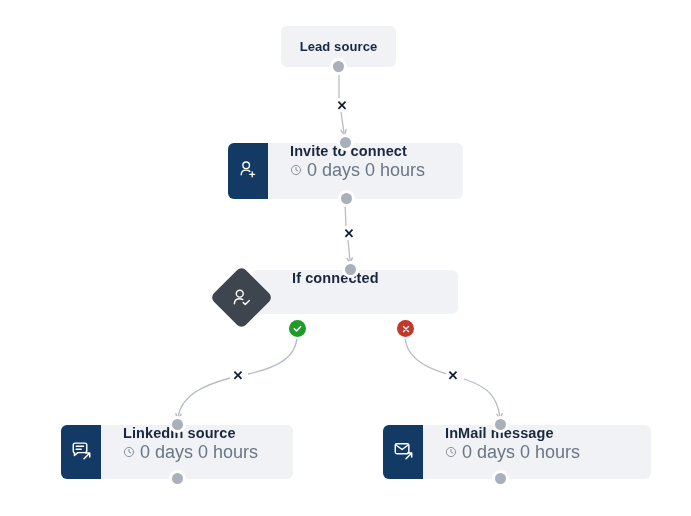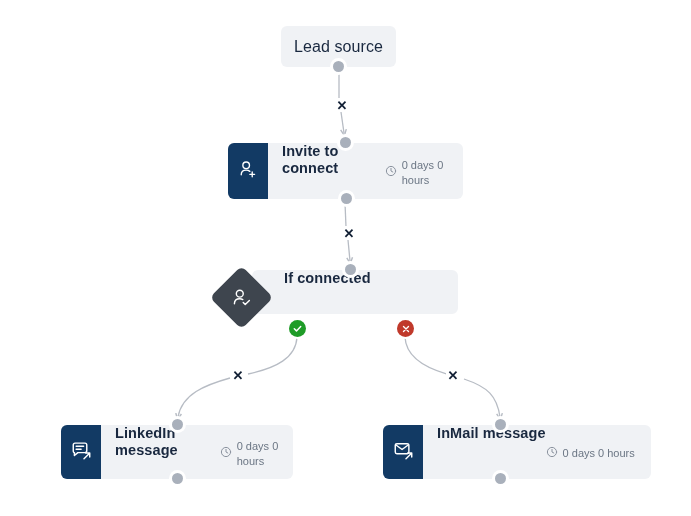--- a/index.html
+++ b/index.html
@@ -41,57 +41,57 @@
     border-radius: 6px;
     box-sizing: border-box;
   }
 
   .node-plain {
     justify-content: center;
     align-items: center;
   }
 
   .node-plain .plain-title {
-    font-size: 16px;
-    font-weight: normal;
+    font-size: 13px;
+    font-weight: bold;
     color: #19283f;
     letter-spacing: .1px;
   }
 
   .icon-tile {
     width: 40px;
     min-width: 40px;
     background: #123a64;
     border-radius: 6px 0 0 6px;
     display: flex;
     align-items: center;
     justify-content: center;
   }
 
   .node-body {
     display: flex;
-    flex-direction: row;
-    justify-content: center;
+    flex-direction: column;
     padding-left: 14px;
+    margin-left: 8px;
   }
 
   .node-title {
     font-size: 14.5px;
     font-weight: bold;
     color: #19283f;
     line-height: 17px;
     letter-spacing: .1px;
   }
 
   .node-sub {
     display: flex;
     align-items: center;
     gap: 5px;
     margin-top: 3px;
-    font-size: 11px;
+    font-size: 18px;
     color: #6b7684;
     line-height: 15px;
   }
 
   
   .cond-wrap {
     position: absolute;
   }
   .diamond {
     position: absolute;
@@ -249,21 +249,21 @@
         <svg width="23" height="23" viewBox="0 0 24 24" fill="none" stroke="#ffffff" stroke-width="1.5" stroke-linecap="round" stroke-linejoin="round">
           <path d="M3.4,6.2 C3.4,5.1 4.2,4.3 5.3,4.3 L15.6,4.3 C16.7,4.3 17.5,5.1 17.5,6.2
                    L17.5,12.3 C17.5,13.4 16.7,14.2 15.6,14.2 L8.2,14.2 L4.6,17.3 L4.6,14.2
                    C3.9,14.2 3.4,13.5 3.4,12.7 Z"></path>
           <path d="M6.4,7.6 L14.2,7.6 M6.4,10.7 L11.6,10.7"></path>
           <path d="M14.6,20.6 L20.4,14.8 M16.4,14.6 L20.6,14.6 L20.6,18.8"></path>
         </svg>
       </span>
     </div>
     <div class="node-body">
-      <div class="node-title">LinkedIn message</div>
+      <div class="node-title">LinkedIn source</div>
       <div class="node-sub">
         <span>
           <svg width="12" height="12" viewBox="0 0 24 24" fill="none" stroke="#8b939f" stroke-width="2" stroke-linecap="round" stroke-linejoin="round">
             <circle cx="12" cy="12" r="9.2"></circle>
             <path d="M12,6.8 L12,12 L15.6,14"></path>
           </svg>
         </span>
         <span>0 days 0 hours</span>
       </div>
     </div>

